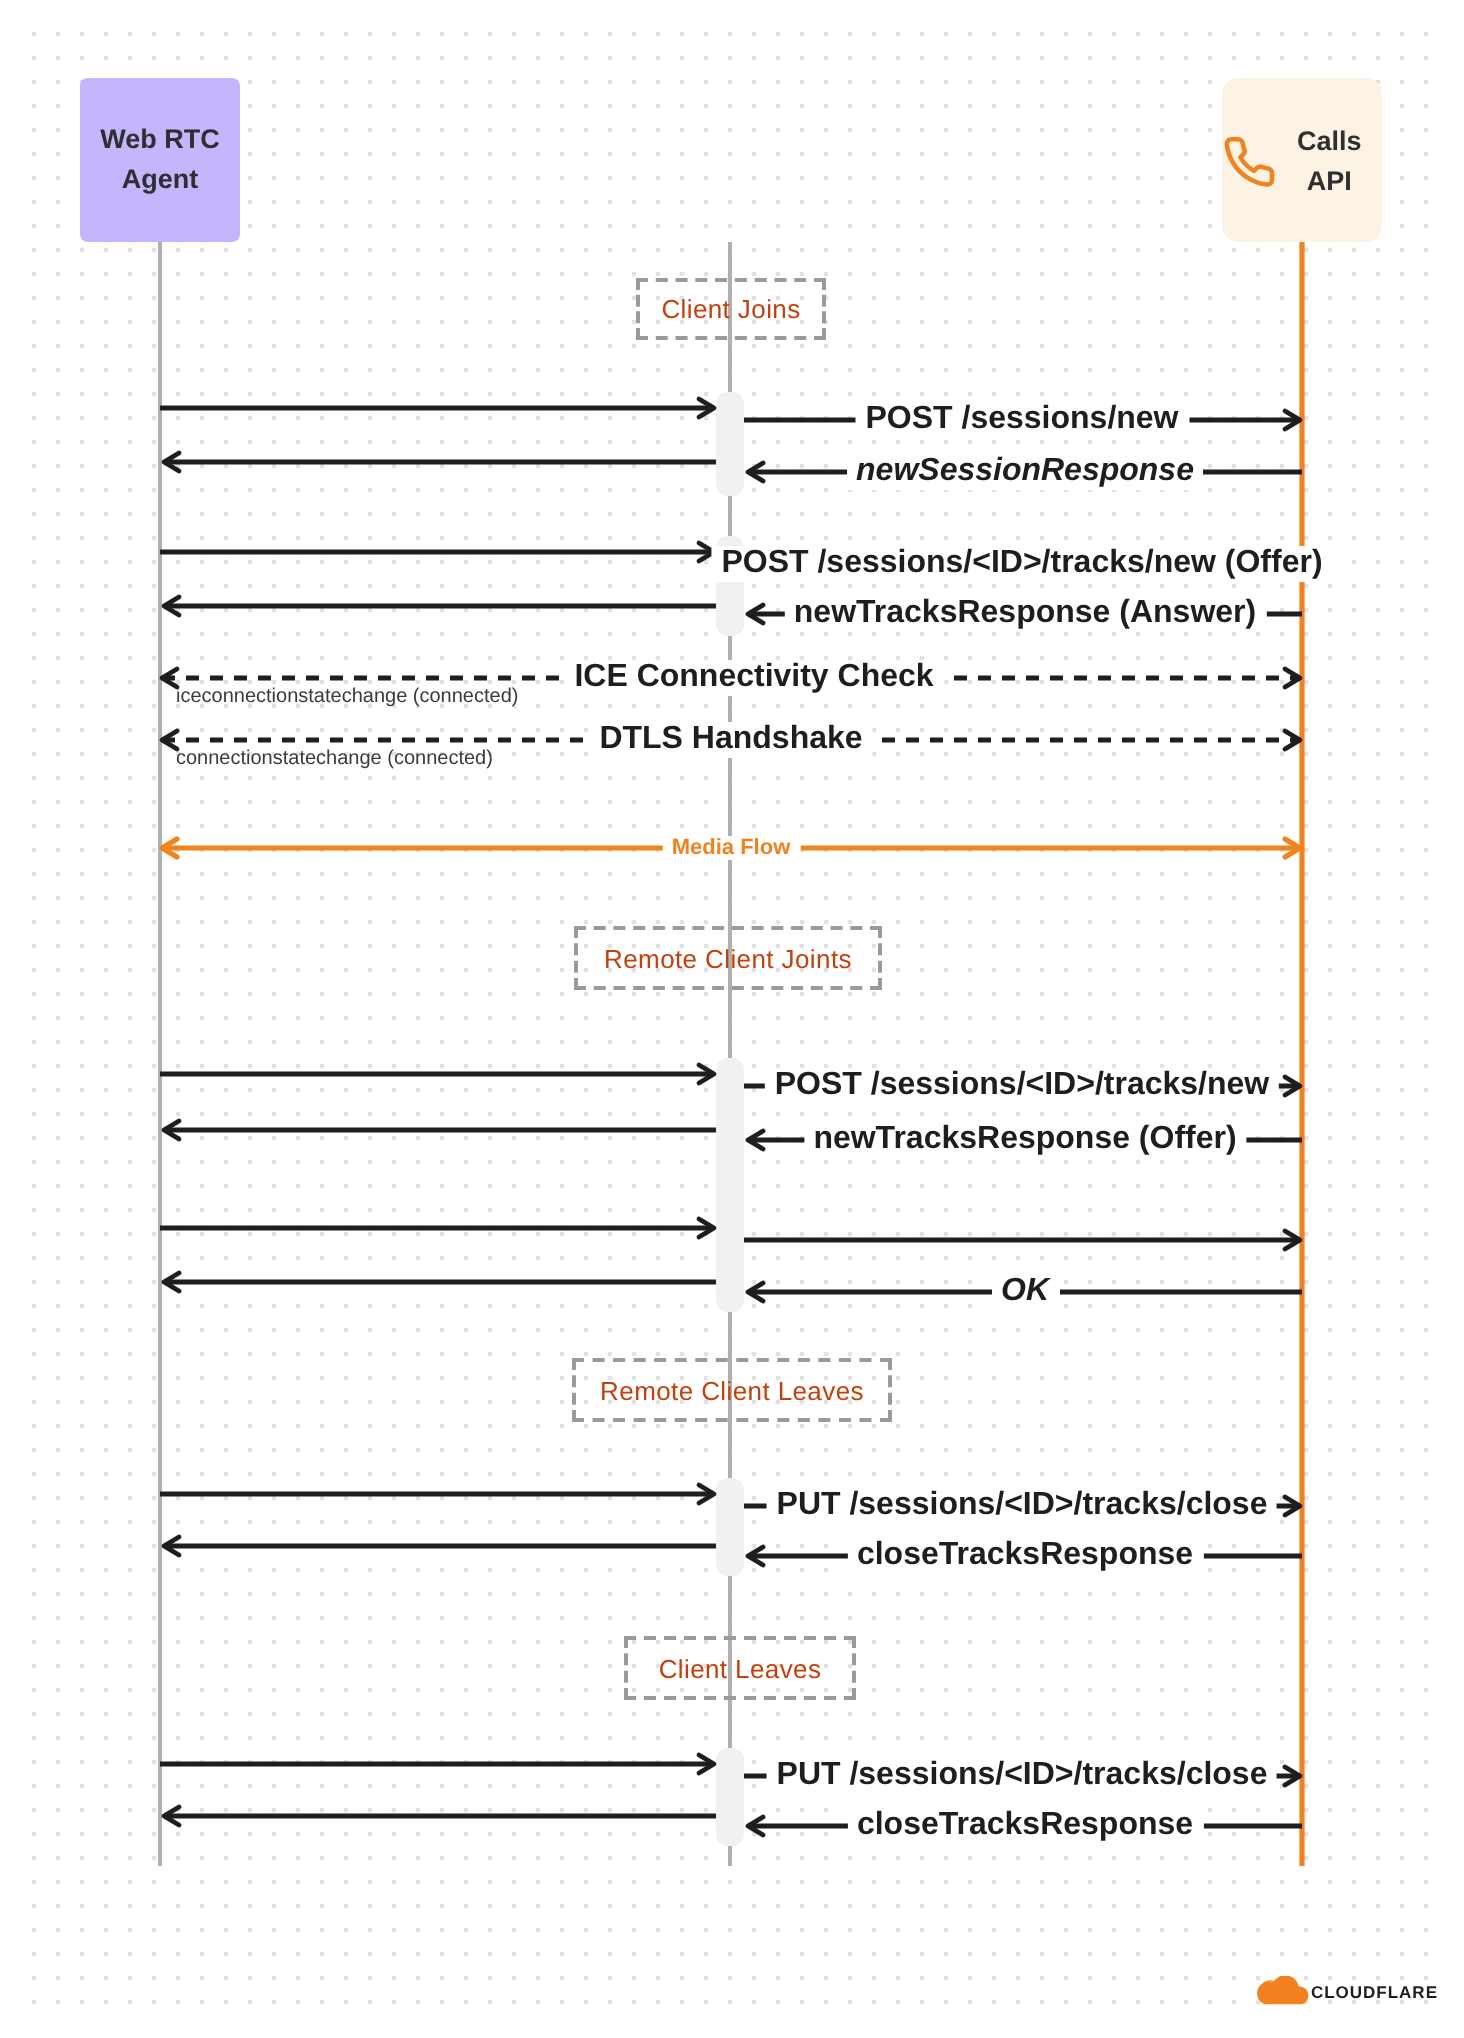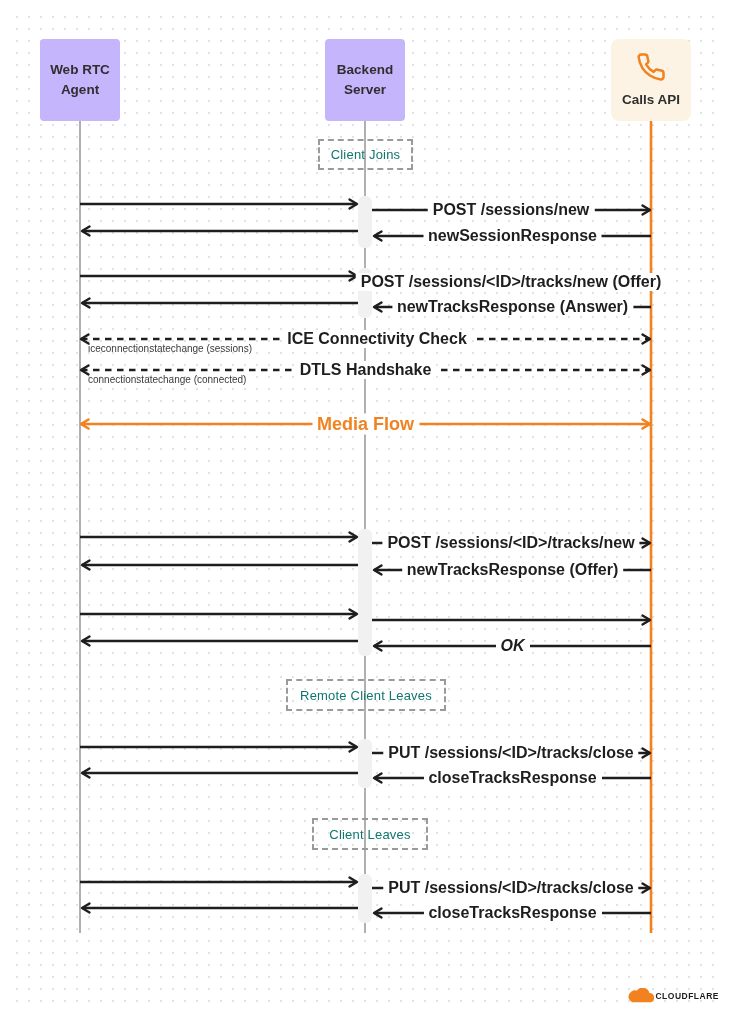--- a/index.html
+++ b/index.html
@@ -7,28 +7,28 @@
         font-family:"Liberation Sans",sans-serif;}
   .dots{position:absolute;inset:8px;border-radius:10px;
         background-image:radial-gradient(circle,#E2E2E2 1.15px,transparent 1.35px);
         background-size:12px 12px;background-position:3px 3px;}
   #seq{position:absolute;left:0;top:0;}
   #overlay{position:absolute;left:0;top:0;width:732px;height:1019px;pointer-events:none;}
   .actor{position:absolute;display:flex;align-items:center;justify-content:center;
          text-align:center;font-weight:bold;font-size:13.5px;color:#2F2F2F;
          white-space:pre-line;line-height:1.5;box-sizing:border-box;}
   .actor.gray{background:#c4b5fd;border-radius:4px;}
-  .actor.orange{background:#FCF3E5;border-radius:8px;flex-direction:column;
+  .actor.orange{background:#FCF3E5;border-radius:8px;
                 justify-content:space-between;padding:13px 0 11px;}
-  .phase{position:absolute;border:2px dashed #9A9A9A;color:#0f766e;font-size:13px;
+  .phase{position:absolute;border:2px dashed #9A9A9A;color:#c2410c;font-size:13px;
          display:flex;align-items:center;justify-content:center;box-sizing:border-box;
          letter-spacing:.2px;white-space:nowrap;}
   .mlabel{position:absolute;transform:translate(-50%,-50%);background:#ffffff;
           padding:0 5px;font-weight:bold;font-size:16px;color:#1E1E1E;white-space:nowrap;}
-  .mlabel.orange{color:#F1821F;font-size:18px;}
+  .mlabel.orange{color:#F1821F;font-size:11px;}
   .msub{position:absolute;font-size:10px;color:#3A3A3A;white-space:nowrap;}
   .footer-title{position:absolute;left:14px;top:986px;font-size:17.5px;font-weight:bold;
                 color:#2B2B2B;letter-spacing:.2px;}
   .brand{position:absolute;right:13px;top:988px;display:flex;align-items:center;gap:0;}
   .brand span{font-size:8.5px;font-weight:800;letter-spacing:.5px;color:#1E1E1E;}
 </style>
 </head>
 <body>
 
 <div class="page">
@@ -80,39 +80,38 @@
     </svg>
   <div id="overlay">
     <div class="brand">
       <svg width="28" height="16" viewBox="0 0 32 18">
         <circle cx="9" cy="7" r="5" fill="#FBAD41"></circle>
         <path d="M6 16 H27.5 A5.3 5.3 0 0 0 25.6 5.7 8 8 0 0 0 10.8 3.6 6.6 6.6 0 0 0 6 16 Z" fill="#F1821F"></path>
       </svg>
       <span>CLOUDFLARE</span>
     </div>
   <div class="mlabel" style="left: 511px; top: 210px;">POST /sessions/new</div>
-      <div class="mlabel" style="left: 512.5px; top: 236px;">newSessionResponse</div>
+      <div class="mlabel" style="left: 512.5px; top: 236px; font-style: italic;">newSessionResponse</div>
       <div class="mlabel" style="left: 511px; top: 282px;">POST /sessions/&lt;ID&gt;/tracks/new (Offer)</div>
       <div class="mlabel" style="left: 512.5px; top: 307px;">newTracksResponse (Answer)</div>
       <div class="mlabel" style="left: 377px; top: 339px;">ICE Connectivity Check</div>
-      <div class="msub" style="left: 88px; top: 343px;">iceconnectionstatechange (sessions)</div>
+      <div class="msub" style="left: 88px; top: 343px;">iceconnectionstatechange (connected)</div>
       <div class="mlabel" style="left: 365.5px; top: 370px;">DTLS Handshake</div>
       <div class="msub" style="left: 88px; top: 374px;">connectionstatechange (connected)</div>
       <div class="mlabel orange" style="left: 365.5px; top: 424px;">Media Flow</div>
       <div class="mlabel" style="left: 511px; top: 543px;">POST /sessions/&lt;ID&gt;/tracks/new</div>
       <div class="mlabel" style="left: 512.5px; top: 570px;">newTracksResponse (Offer)</div>
       <div class="mlabel" style="left: 512.5px; top: 646px; font-style: italic;">OK</div>
       <div class="mlabel" style="left: 511px; top: 753px;">PUT /sessions/&lt;ID&gt;/tracks/close</div>
       <div class="mlabel" style="left: 512.5px; top: 778px;">closeTracksResponse</div>
       <div class="mlabel" style="left: 511px; top: 888px;">PUT /sessions/&lt;ID&gt;/tracks/close</div>
       <div class="mlabel" style="left: 512.5px; top: 913px;">closeTracksResponse</div>
       <div class="phase" style="left: 318px; top: 139px; width: 95px; height: 31px;">Client Joins</div>
+      <div class="phase" style="left: 287px; top: 463px; width: 154px; height: 32px;">Remote Client Joints</div>
       <div class="phase" style="left: 286px; top: 679px; width: 160px; height: 32px;">Remote Client Leaves</div>
       <div class="phase" style="left: 312px; top: 818px; width: 116px; height: 32px; text-align: center;">Client Leaves</div>
       <div class="actor gray" style="left: 40px; top: 39px; width: 80px; height: 82px;">Web RTC
 Agent</div>
-      <div class="actor gray" style="left: 325px; top: 39px; width: 80px; height: 82px;">Backend
-Server</div>
       <div class="actor orange" style="left: 611px; top: 39px; width: 80px; height: 82px;"><svg width="30" height="30" viewBox="0 0 24 24">
           <path d="M22 16.92v3a2 2 0 0 1-2.18 2 19.79 19.79 0 0 1-8.63-3.07 19.5 19.5 0 0 1-6-6 19.79 19.79 0 0 1-3.07-8.67A2 2 0 0 1 4.11 2h3a2 2 0 0 1 2 1.72 12.84 12.84 0 0 0 .7 2.81 2 2 0 0 1-.45 2.11L8.09 9.91a16 16 0 0 0 6 6l1.27-1.27a2 2 0 0 1 2.11-.45 12.84 12.84 0 0 0 2.81.7A2 2 0 0 1 22 16.92z" fill="none" stroke="#F1821F" stroke-width="2" stroke-linecap="round" stroke-linejoin="round"></path>
         </svg><div>Calls API</div></div>
     </div>
 </div>
 
 </body></html>

